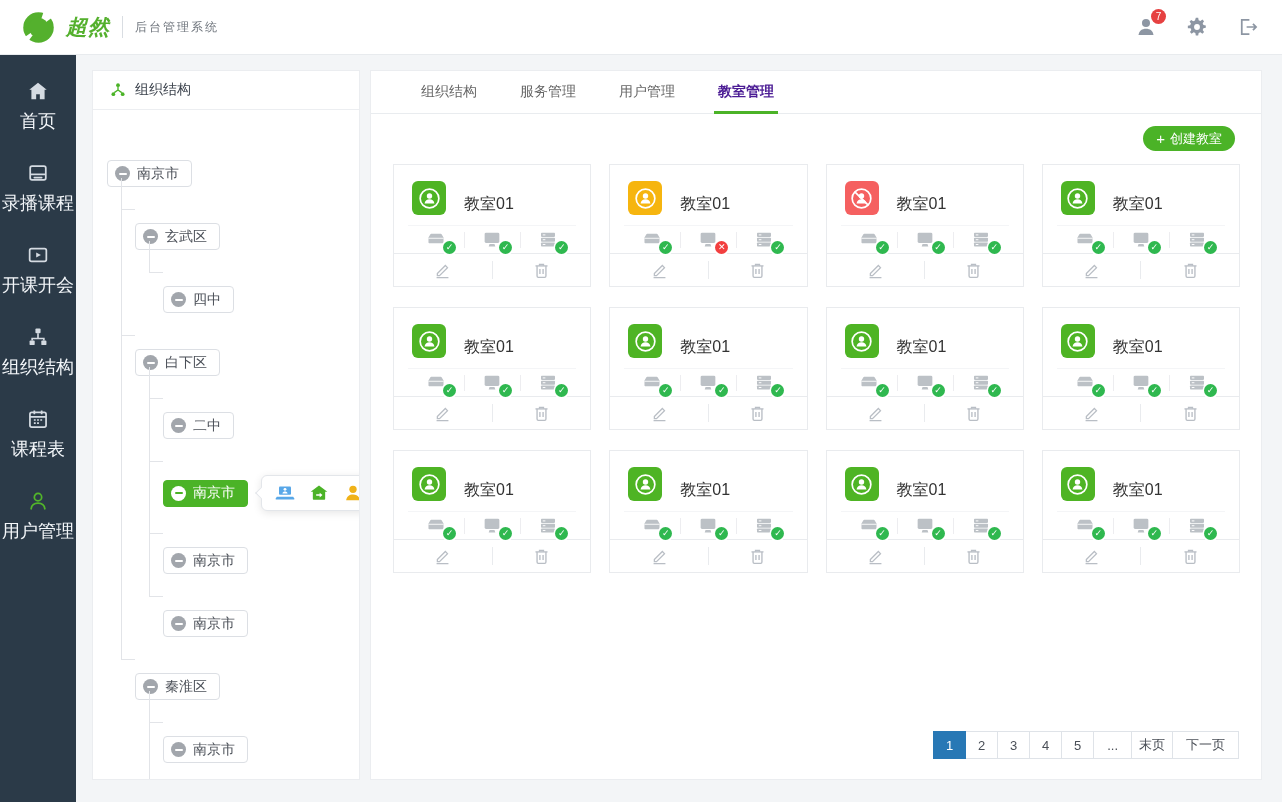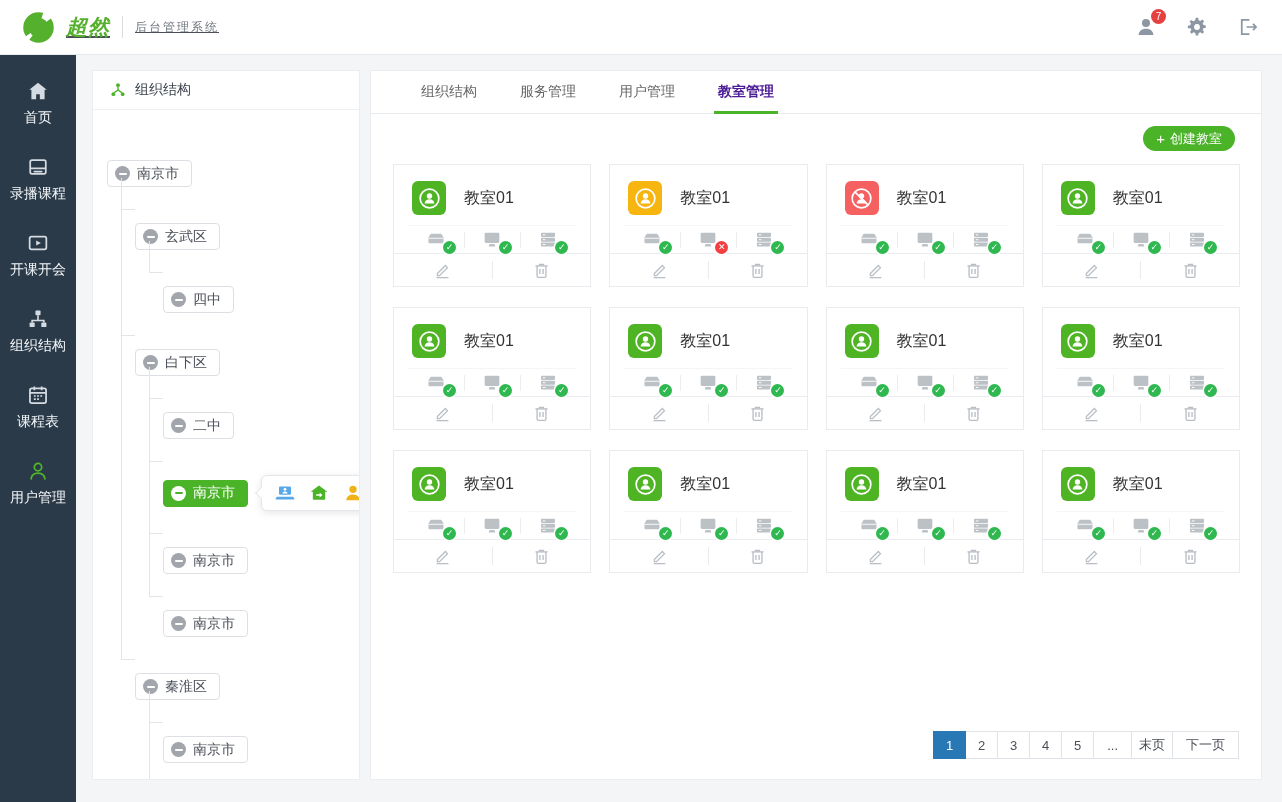--- a/index.html
+++ b/index.html
@@ -2,36 +2,36 @@
 <html><head>
 <meta charset="utf-8">
 <style>
   * { margin:0; padding:0; box-sizing:border-box; }
   html,body { width:1282px; height:802px; overflow:hidden; }
   body { background:#f3f5f7; font-family:"Liberation Sans","DejaVu Sans",sans-serif; color:#4a4f57; }
   svg { display:block; }
 
   
   .topbar { height:55px; background:#fff; border-bottom:1px solid #e8ebee; display:flex; align-items:center; justify-content:space-between; padding:0 22px 0 20px; }
-  .brand-area { display:flex; align-items:center;text-decoration:underline; }
+  .brand-area { display:flex; align-items:center; }
   .brand { font-size:21px; font-weight:bold; font-style:italic; color:#54b02d; margin-left:9px; letter-spacing:1px; }
   .brand-divider { width:1px; height:22px; background:#d9dde2; margin:0 12px; }
   .app-title { font-size:12px; color:#6e747c; letter-spacing:2px; }
   .top-actions { display:flex; align-items:center; gap:27px; }
   .icon-btn { position:relative; width:24px; height:24px; color:#8d96a3; cursor:pointer; display:flex; align-items:center; justify-content:center; }
   .icon-btn svg { width:22px; height:22px; }
   .noti-badge { position:absolute; top:-6px; right:-8px; min-width:15px; height:15px; border-radius:8px; background:#e64141; color:#fff; font-size:10px; line-height:15px; text-align:center; padding:0 2px; }
 
   
   .shell { display:flex; height:747px; }
   .sidebar { width:76px; flex:none; background:#2b3a48; padding-top:16px; }
   .side-item { display:flex; flex-direction:column; align-items:center; gap:7px; padding:9px 0; margin-bottom:11px; cursor:pointer; }
   .side-item svg { width:22px; height:22px; color:#d5dbe2; }
   .side-item.active svg { color:#52b62a; }
-  .side-label { font-size:14px; color:#f4f7fa; }
+  .side-label { font-size:18px; color:#f4f7fa; }
 
   .content-row { flex:1; display:flex; margin:15px 20px 0 16px; align-items:flex-start; }
 
   
   .tree-panel { width:268px; flex:none; background:#fff; border:1px solid #ebedf0; height:710px; overflow:hidden; }
   .tree-head { height:39px; display:flex; align-items:center; gap:8px; padding:0 16px; border-bottom:1px solid #eceef1; font-size:14px; color:#3c434d; }
   .tree-head svg { width:18px; height:18px; color:#4bb327; }
   .tree-body { padding:8px 6px; }
   .tree, .tree ul { list-style:none; }
   .tree { padding:6px 0 0 8px; }
@@ -59,21 +59,21 @@
   .tabs { display:flex; align-items:stretch; height:43px; padding-left:50px; gap:43px; border-bottom:1px solid #e9ecef; }
   .tab { display:flex; align-items:center; position:relative; color:#666; font-size:14px; cursor:pointer; }
   .tab.active { color:#4c1d95; font-weight:bold; }
   .tab.active::after { content:""; position:absolute; left:-4px; right:-4px; bottom:-1px; height:3px; background:#4bb327; }
   .create-row { display:flex; justify-content:flex-end; margin:12px 26px 0; }
   .create-btn { display:inline-flex; align-items:center; gap:5px; height:25px; padding:0 13px; background:#4bb327; color:#fff; border:none; border-radius:13px; font-size:13px; cursor:pointer; font-family:inherit; }
   .create-btn .plus { font-size:15px; line-height:1; }
 
   .cards { display:grid; grid-template-columns:repeat(4,1fr); gap:20px 18px; margin:13px 21px 0 22px; }
   .card { background:#fff; border:1px solid #e9ebee; height:123px; display:flex; flex-direction:column; }
-  .card-top { display:flex; align-items:center; gap:18px; padding:16px 18px 0; }
+  .card-top { display:flex; align-items:flex-end; gap:18px; padding:16px 18px 0; }
   .room-icon { width:34px; height:34px; border-radius:6px; display:flex; align-items:center; justify-content:center; flex:none; }
   .room-icon svg { width:27px; height:27px; }
   .room-icon.green { background:#4eb424; } .room-icon.yellow { background:#f6b50f; } .room-icon.red { background:#f56060; }
   .room-title { font-size:16px; color:#333; }
   .device-row { flex:1; display:flex; align-items:center; margin:10px 14px 0; border-top:1px solid #f4f5f7; }
   .device-cell { flex:1; display:flex; justify-content:center; position:relative; }
   .device-cell + .device-cell::before { content:""; position:absolute; left:0; top:50%; transform:translateY(-50%); height:16px; border-left:1px solid #ededf0; }
   .device { position:relative; width:26px; height:21px; color:#bcc1c6; }
   .device svg { width:26px; height:21px; }
   .dev-badge { position:absolute; right:-7px; bottom:-4px; width:13px; height:13px; border-radius:50%; color:#fff; font-size:9px; line-height:13px; text-align:center; font-weight:bold; box-shadow:0 0 0 1.5px #fff; }

